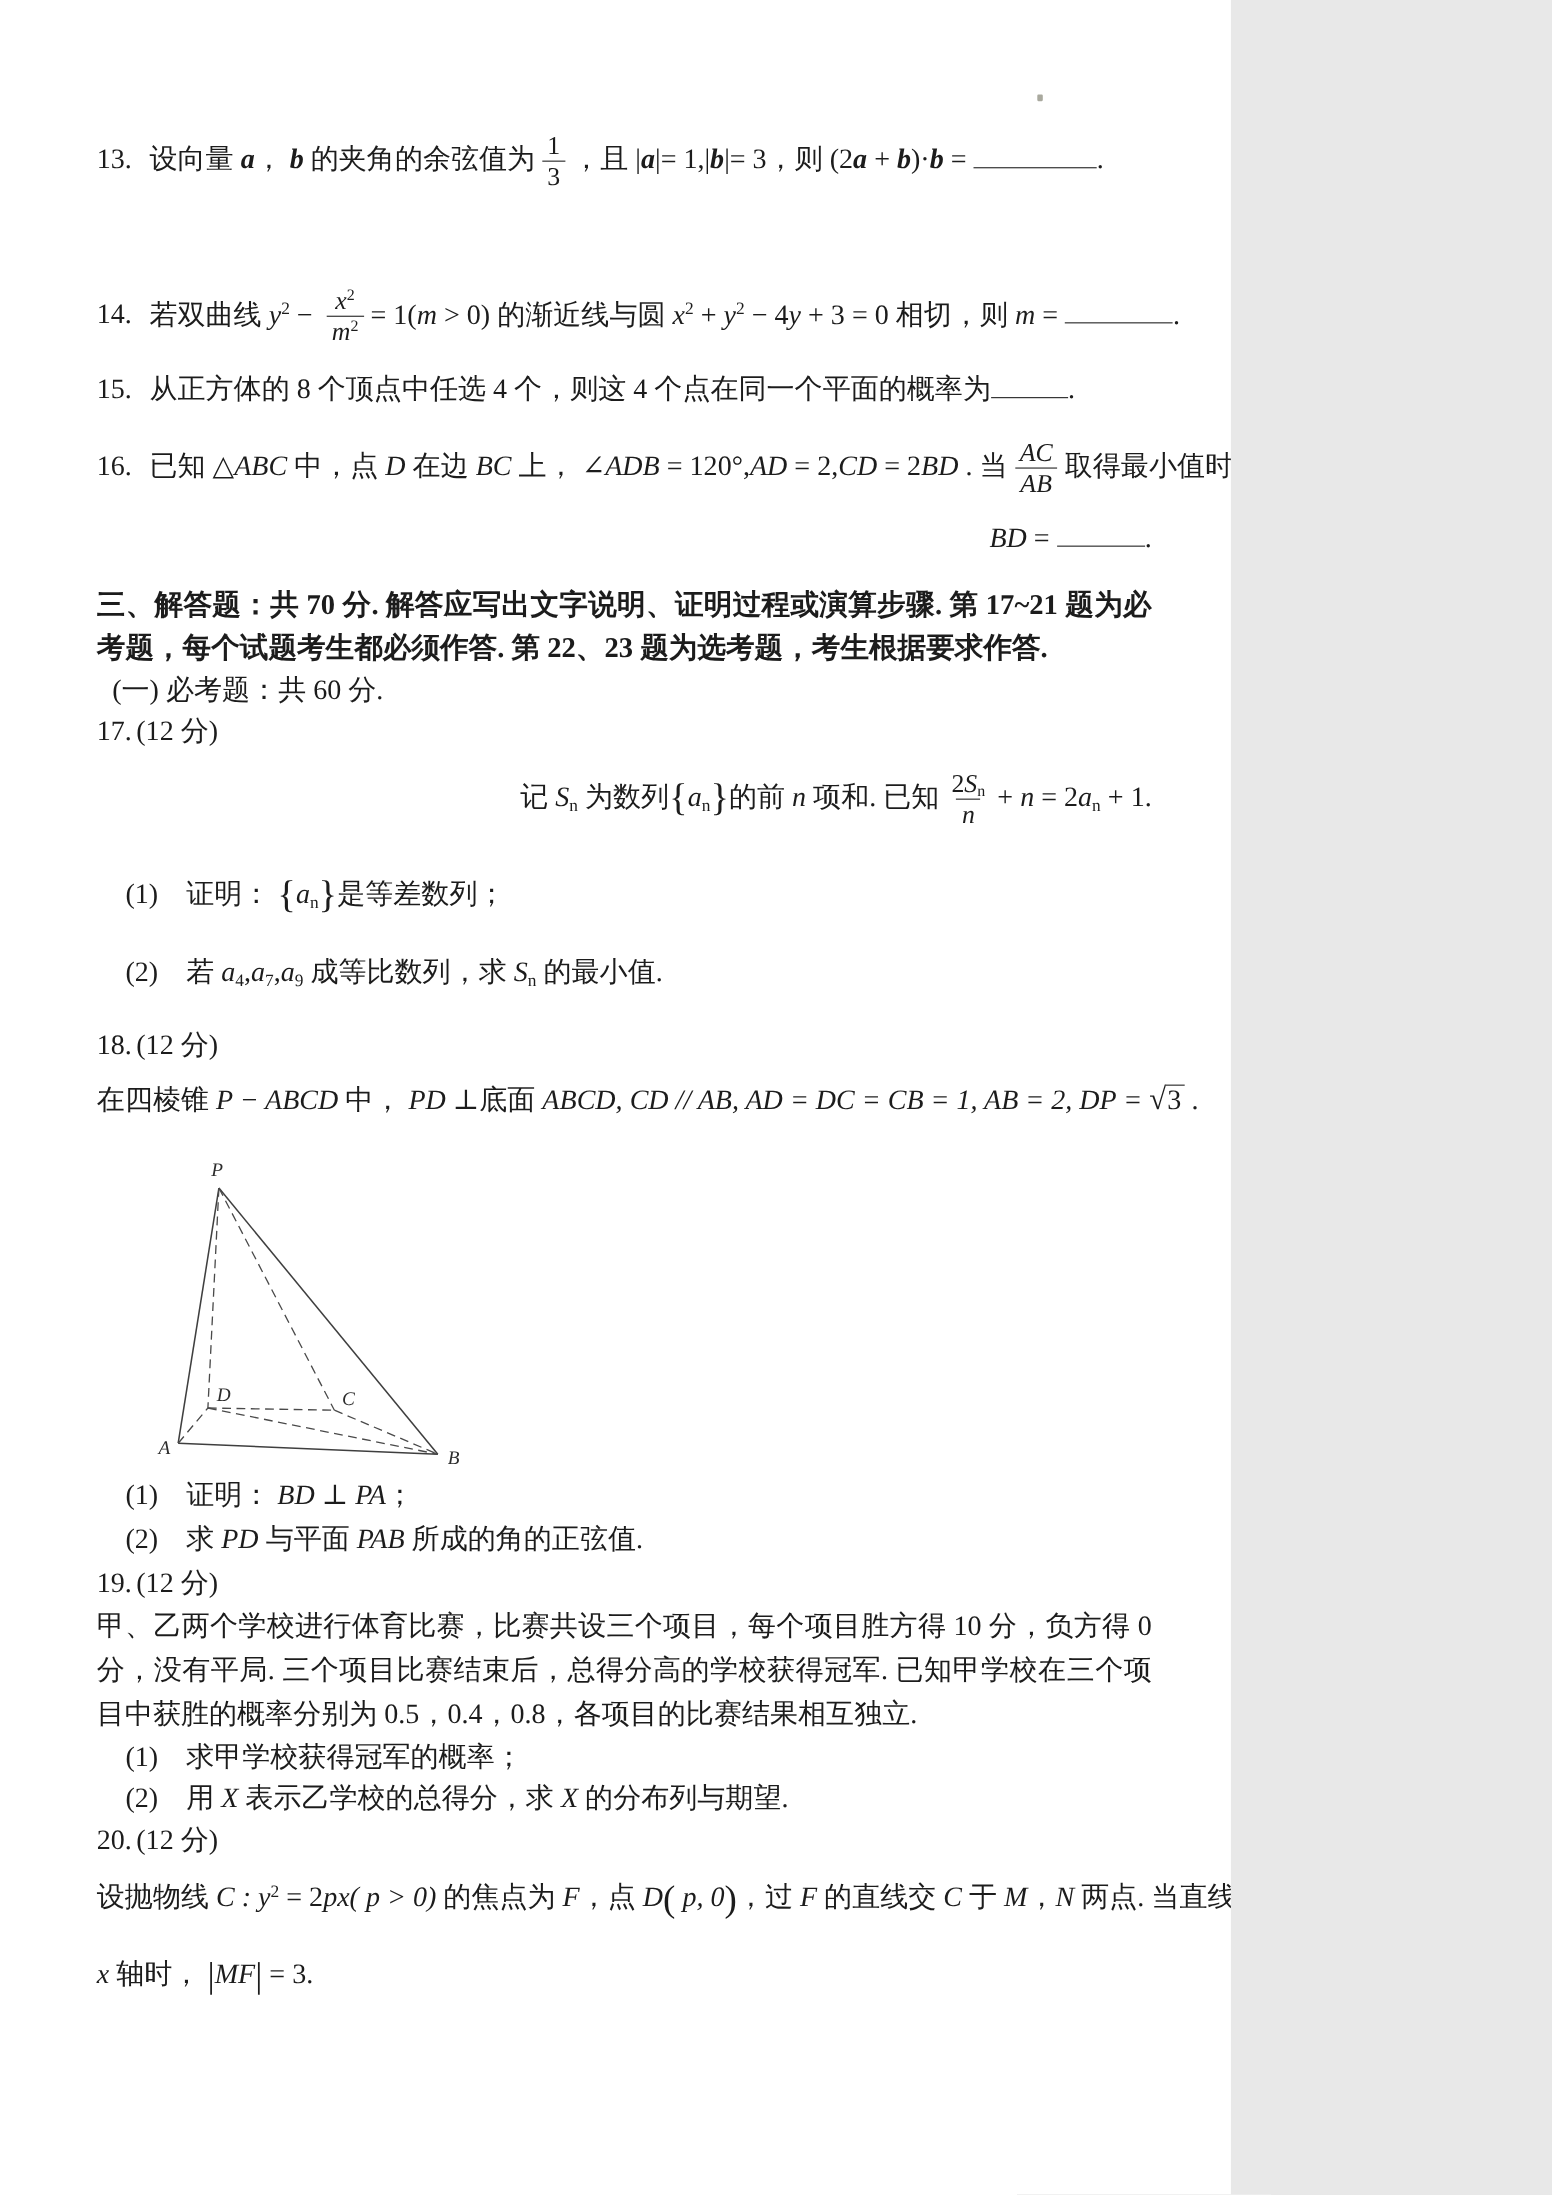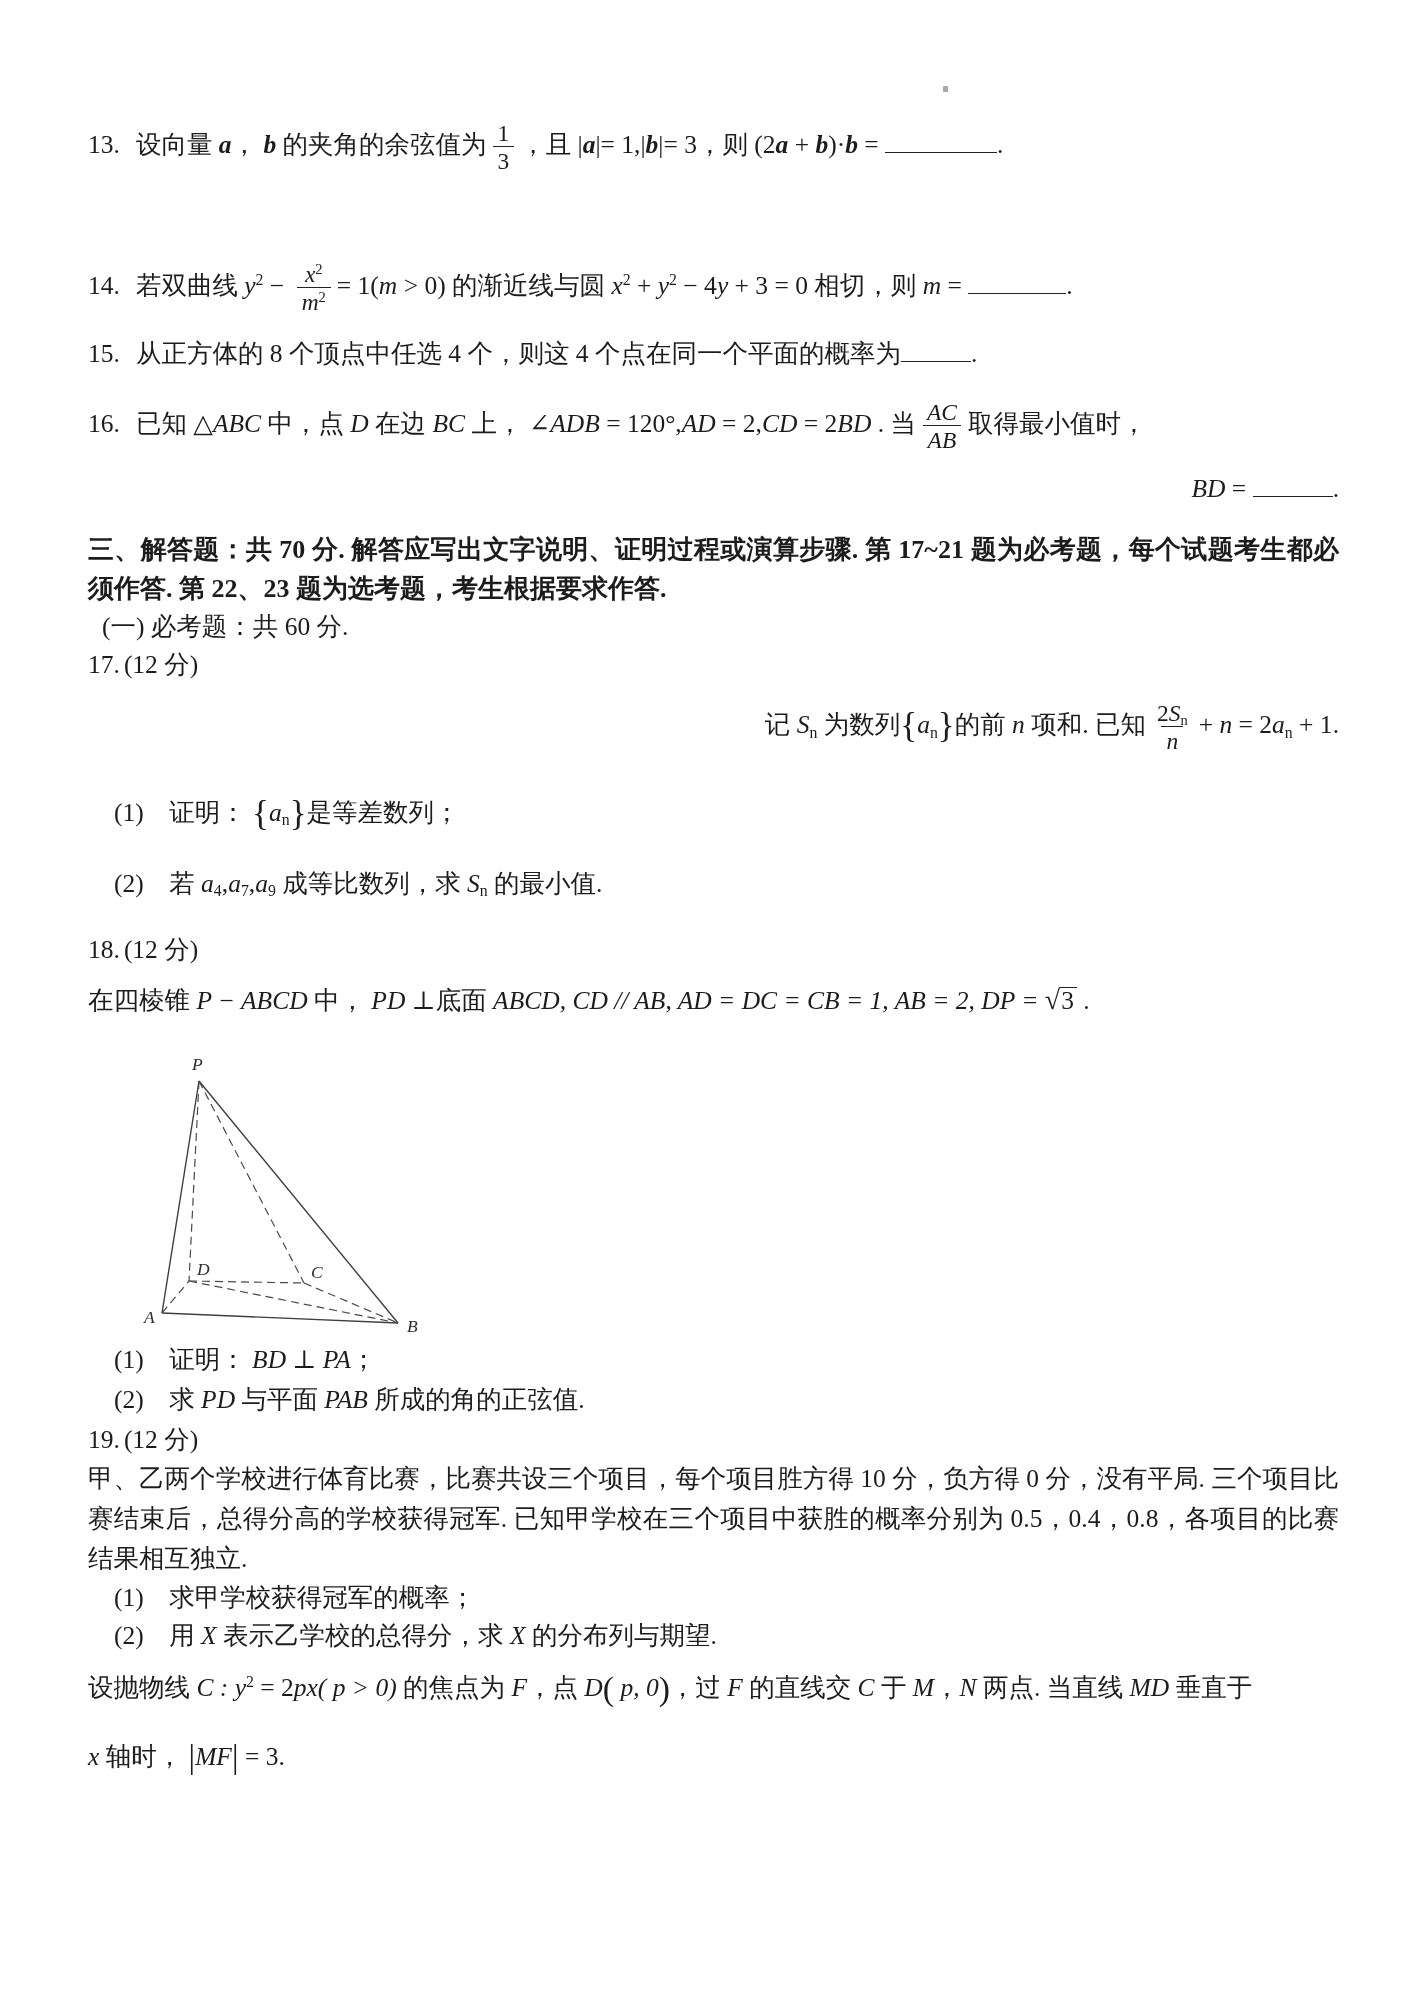--- a/index.html
+++ b/index.html
@@ -1,16 +1,16 @@
 <!DOCTYPE html>
 <html><head>
 <meta charset="utf-8">
 <style>
   html,body{margin:0;padding:0;background:#e8e8e8;}
-  .page{position:relative;width:1411px;height:1995px;background:#ffffff;color:#1c1c1c;
+  .page{position:relative;width:1119px;height:1995px;background:#ffffff;color:#1c1c1c;
         font-family:"Liberation Serif","DejaVu Serif",serif;font-size:25.5px;overflow:hidden;}
   .content{padding:120px 72px 0 88px;}
   .ln{line-height:38px;white-space:nowrap;}
   .qno{margin-right:16px;}
   .qlabel{margin-left:4px;}
   .ind{padding-left:26px;}
   .m{font-style:italic;}
   .mb{font-style:italic;font-weight:bold;}
   .hd{font-weight:bold;white-space:normal;text-align:justify;line-height:39px;font-size:26px;}
   .para{white-space:normal;text-align:justify;line-height:40px;}
@@ -100,17 +100,18 @@
     </div>
 
     <div class="ln ind"><span>(1)　证明： </span><span class="m">BD</span><span> ⊥ </span><span class="m">PA</span><span>；</span></div>
     <div class="ln ind mt2"><span>(2)　求 </span><span class="m">PD</span><span> 与平面 </span><span class="m">PAB</span><span> 所成的角的正弦值.</span></div>
 
     <div class="ln mt2"><span>19.</span><span class="qlabel">(12 分)</span></div>
     <div class="para">甲、乙两个学校进行体育比赛，比赛共设三个项目，每个项目胜方得 10 分，负方得 0 分，没有平局. 三个项目比赛结束后，总得分高的学校获得冠军. 已知甲学校在三个项目中获胜的概率分别为 0.5，0.4，0.8，各项目的比赛结果相互独立.</div>
     <div class="ln ind">(1)　求甲学校获得冠军的概率；</div>
     <div class="ln ind"><span>(2)　用 </span><span class="m">X</span><span> 表示乙学校的总得分，求 </span><span class="m">X</span><span> 的分布列与期望.</span></div>
 
+    <div class="ln"><span>20.</span><span class="qlabel">(12 分)</span></div>
     <div class="ln mt14"><span>设抛物线 </span><span class="m">C : y</span><sup>2</sup><span> = 2</span><span class="m">px</span><span class="m">( p &gt; 0) </span><span>的焦点为 </span><span class="m">F</span><span>，点 </span><span class="m">D</span><span class="bigp">(</span><span class="m"> p, 0</span><span class="bigp">)</span><span>，过 </span><span class="m">F</span><span> 的直线交 </span><span class="m">C</span><span> 于 </span><span class="m">M</span><span>，</span><span class="m">N</span><span> 两点. 当直线 </span><span class="m">MD</span><span> 垂直于</span></div>
     <div class="ln mt38"><span class="m">x</span><span> 轴时， </span><span class="bigb">|</span><span class="m">MF</span><span class="bigb">|</span><span> = 3</span><span>.</span></div>
 
   </div>
 </div>
 
 </body></html>

